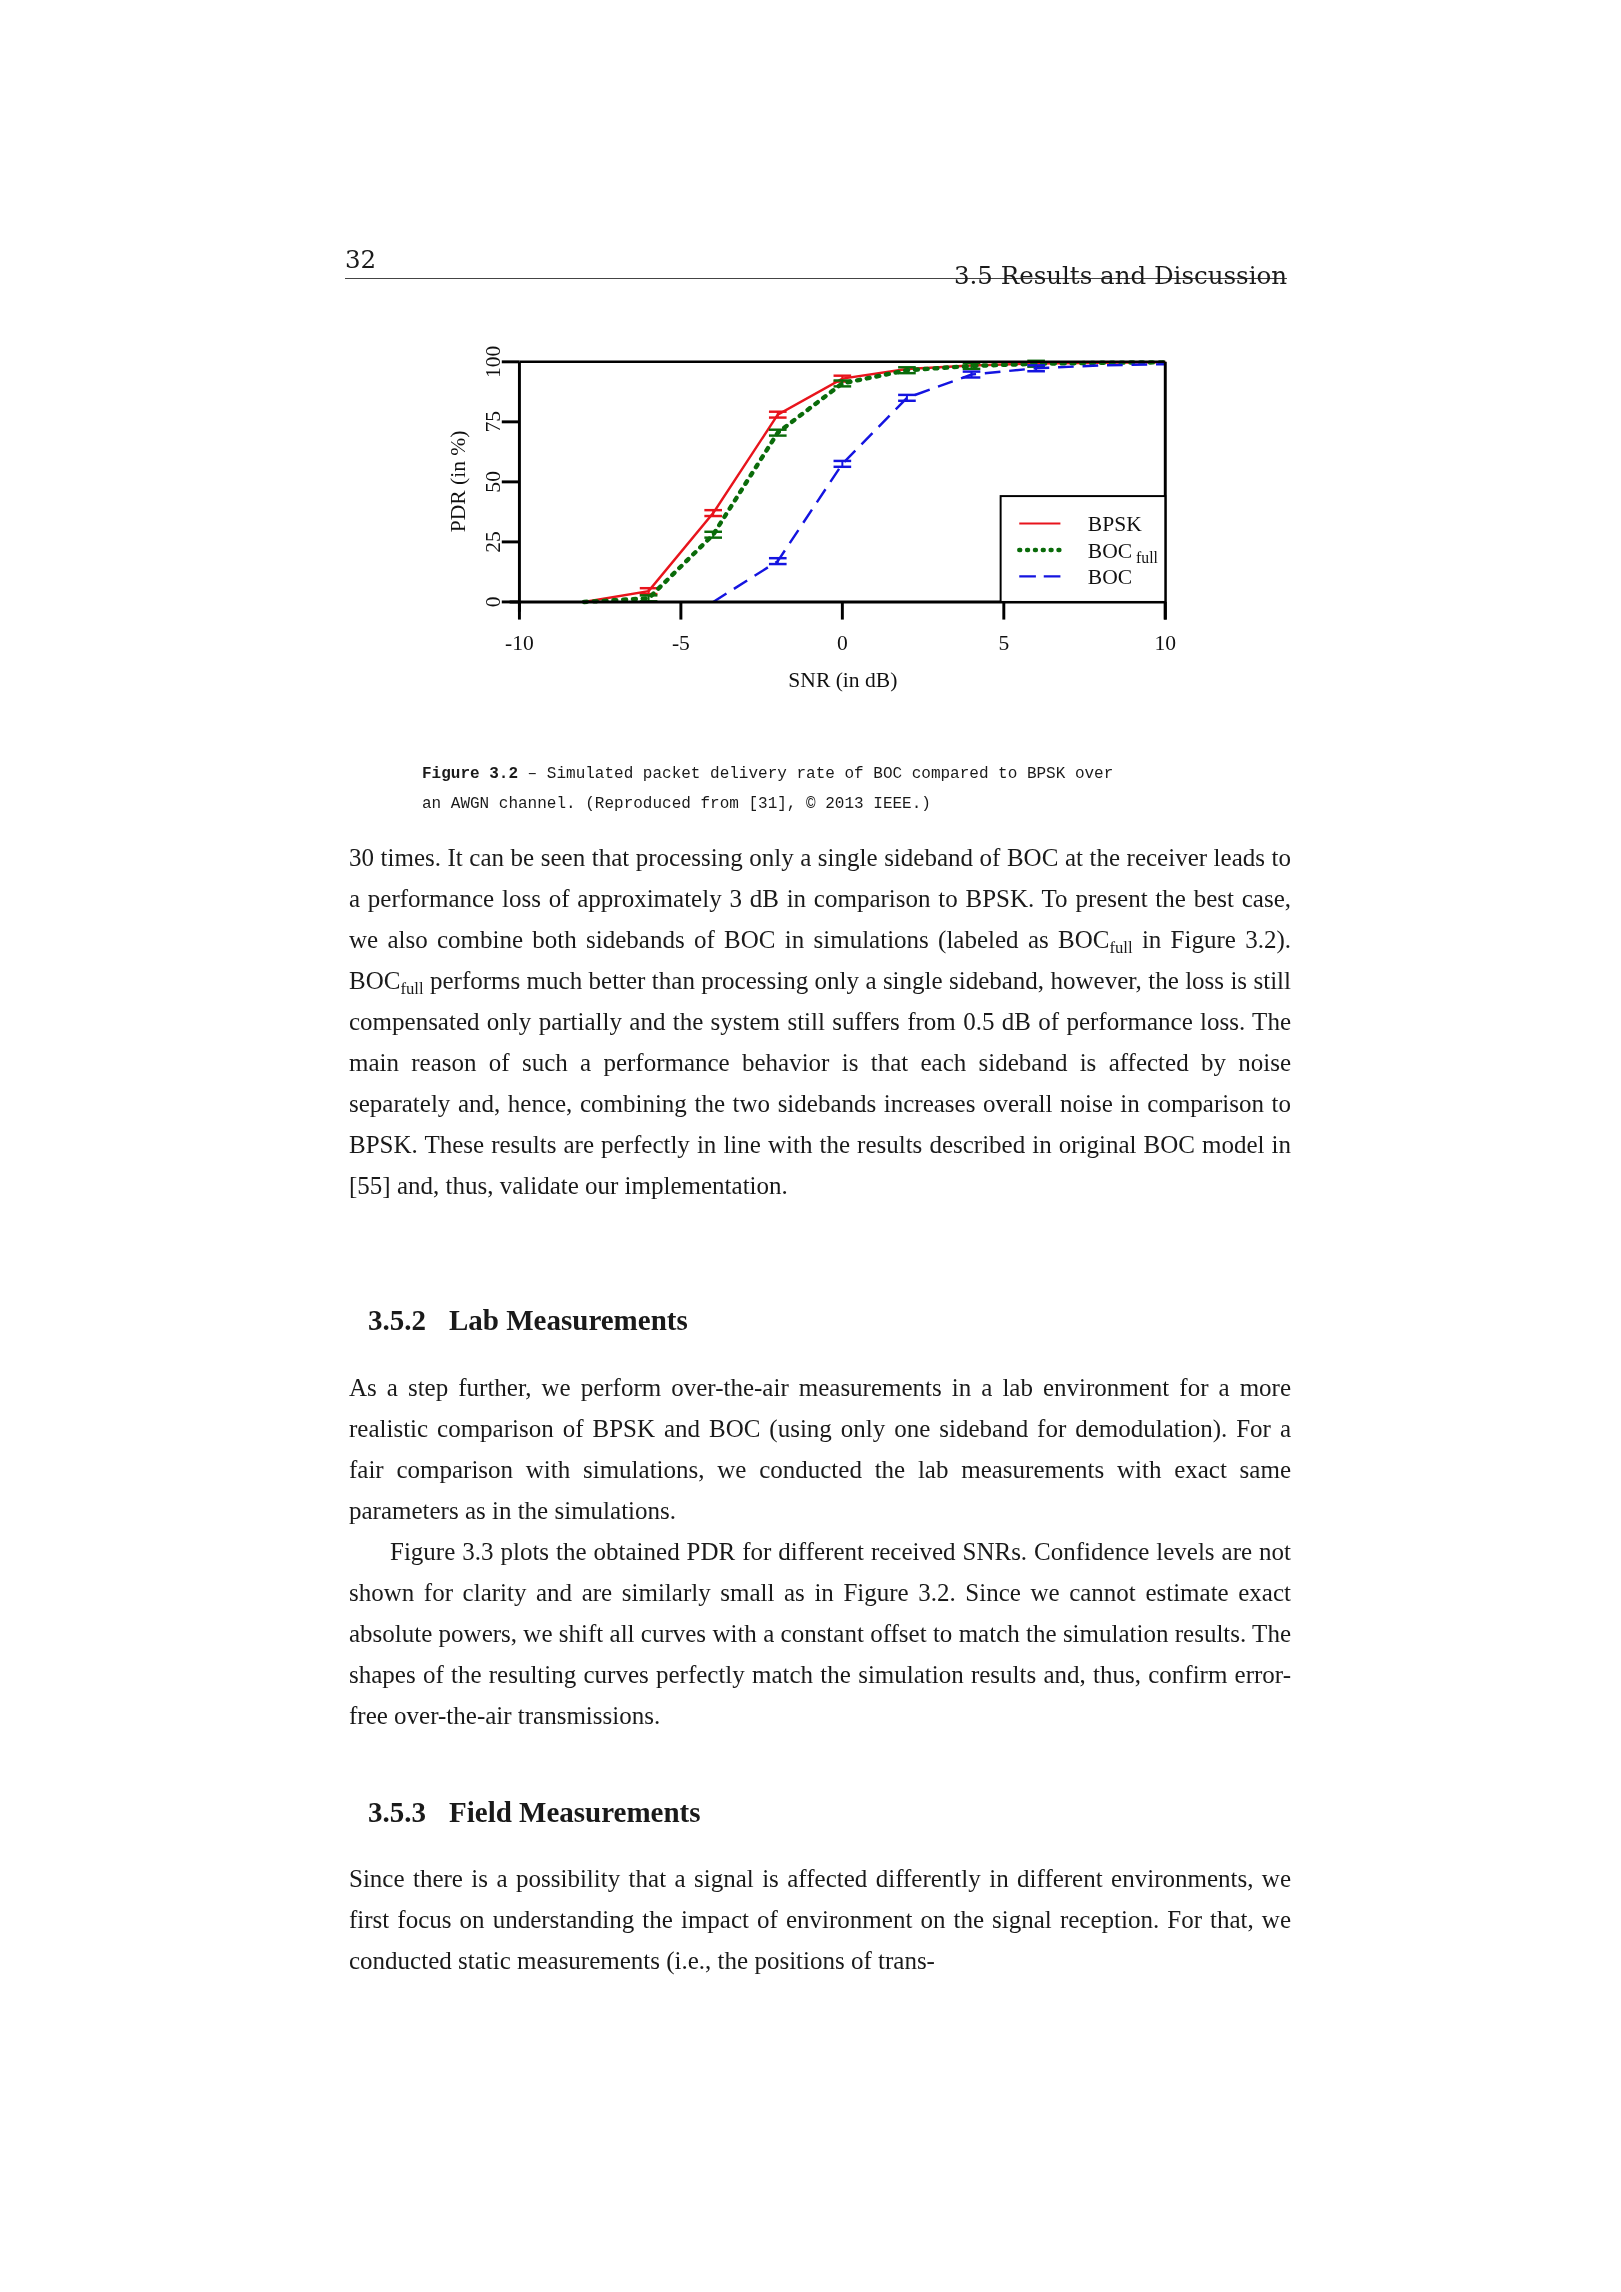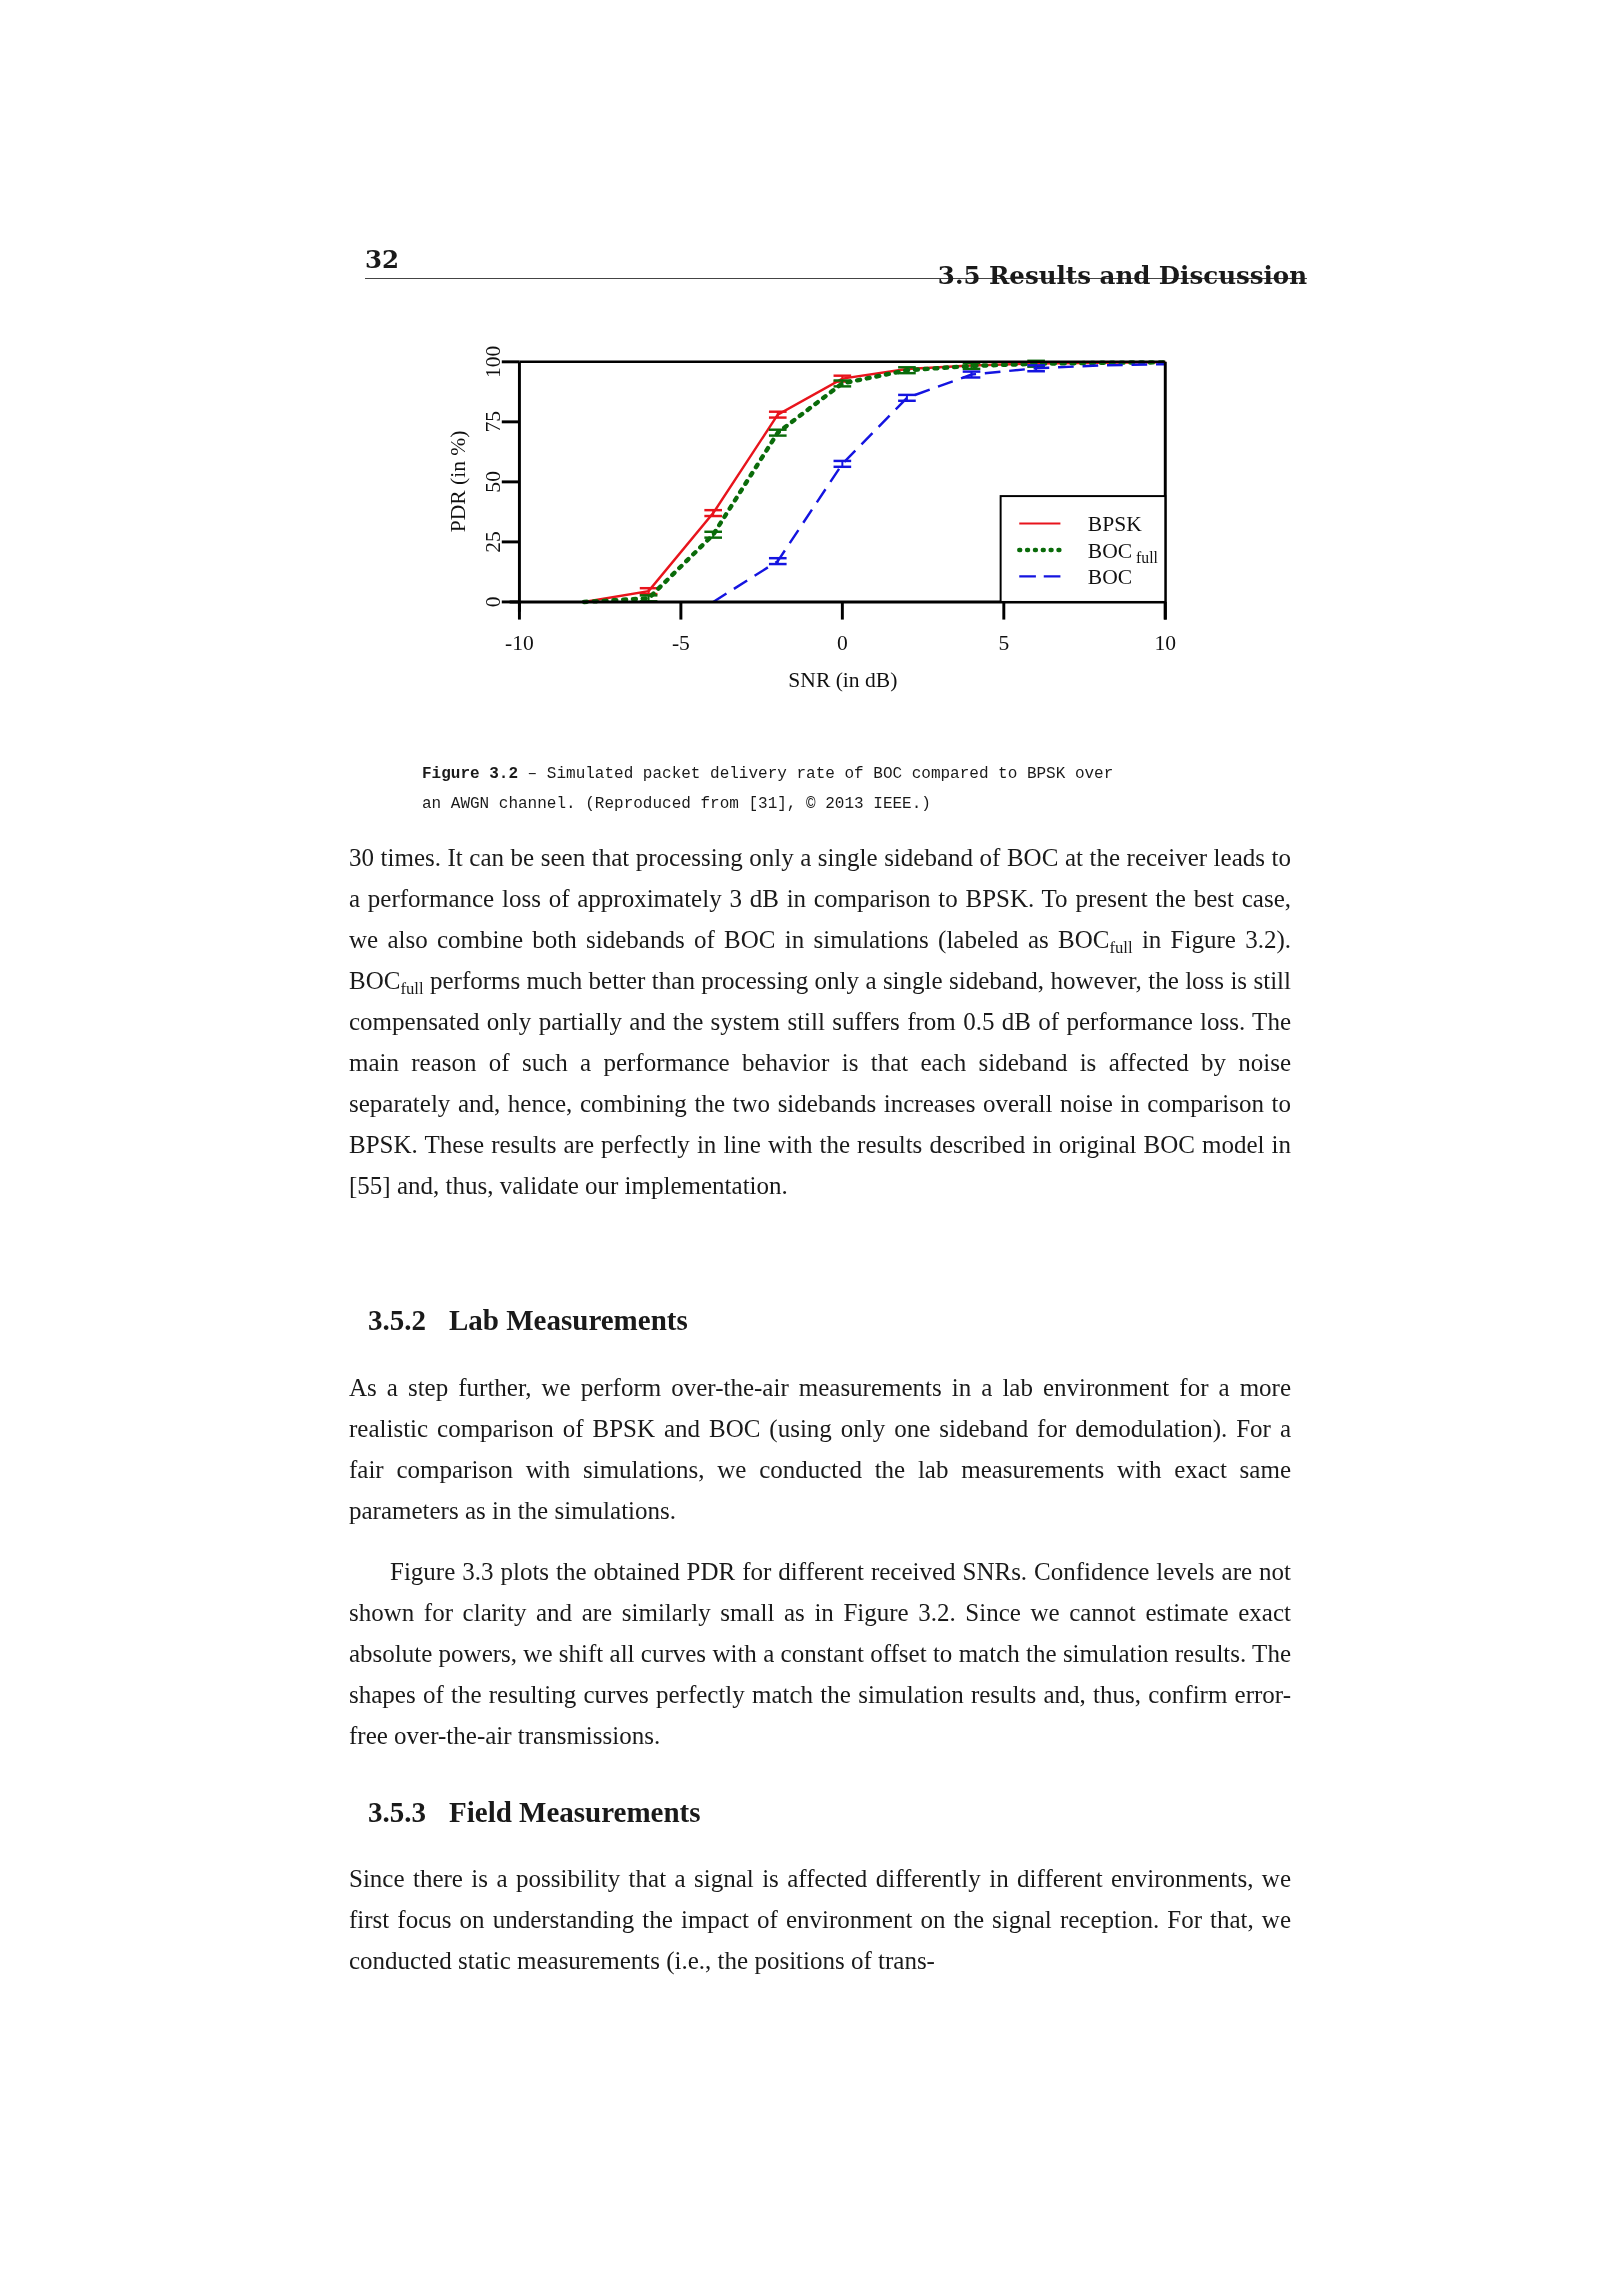--- a/index.html
+++ b/index.html
@@ -1,29 +1,29 @@
 <!DOCTYPE html>
 <html><head>
 <meta charset="utf-8">
 <style>
   html, body { margin: 0; padding: 0; background: #ffffff; }
   body { width: 1621px; height: 2293px; position: relative; overflow: hidden;
          font-family: "DejaVu Serif", "Liberation Serif", serif; color: #1a1a1a; }
-  .running-head { position: absolute; left: 365px; top: 243px; width: 942px; height: 35px;
-                  border-bottom: 1.5px solid #444; font-weight: bold; font-size: 24.5px; }
+  .running-head { position: absolute; left: 345px; top: 243px; width: 942px; height: 35px;
+                  border-bottom: 1.5px solid #444; font-weight: normal; font-size: 24.5px; }
   .running-head .pg { position: absolute; left: 0; top: 2px; }
   .running-head .sec { position: absolute; right: 0; top: 2px; margin-top: 16px; }
   #chart { position: absolute; left: 0; top: 0; }
   .caption { position: absolute; left: 422px; top: 759px; width: 804px; font-size: 16px; line-height: 30px;
              font-family: Liberation Mono, monospace; }
   .caption b { font-weight: bold; }
   .body-text { position: absolute; left: 349px; width: 942px; font-size: 25px; line-height: 41px;
                text-align: justify; font-family: "Liberation Serif", serif; }
   .body-text p { margin: 0; }
-  .body-text p.indent { text-indent: 41px; margin-top: 20px; }
+  .body-text p.indent { text-indent: 41px; }
   .body-text sub { font-size: 16.7px; vertical-align: -4.9px; line-height: 0; }
   .heading { position: absolute; left: 345px; font-size: 29px; font-weight: bold;
              font-family: "Liberation Serif", serif; text-align: center; }
   .heading .num { display: inline-block; width: 104px; }
   svg text { font-family: "Liberation Serif", serif; fill: #111; }
 </style>
 </head>
 <body>
 
 <div class="running-head">

